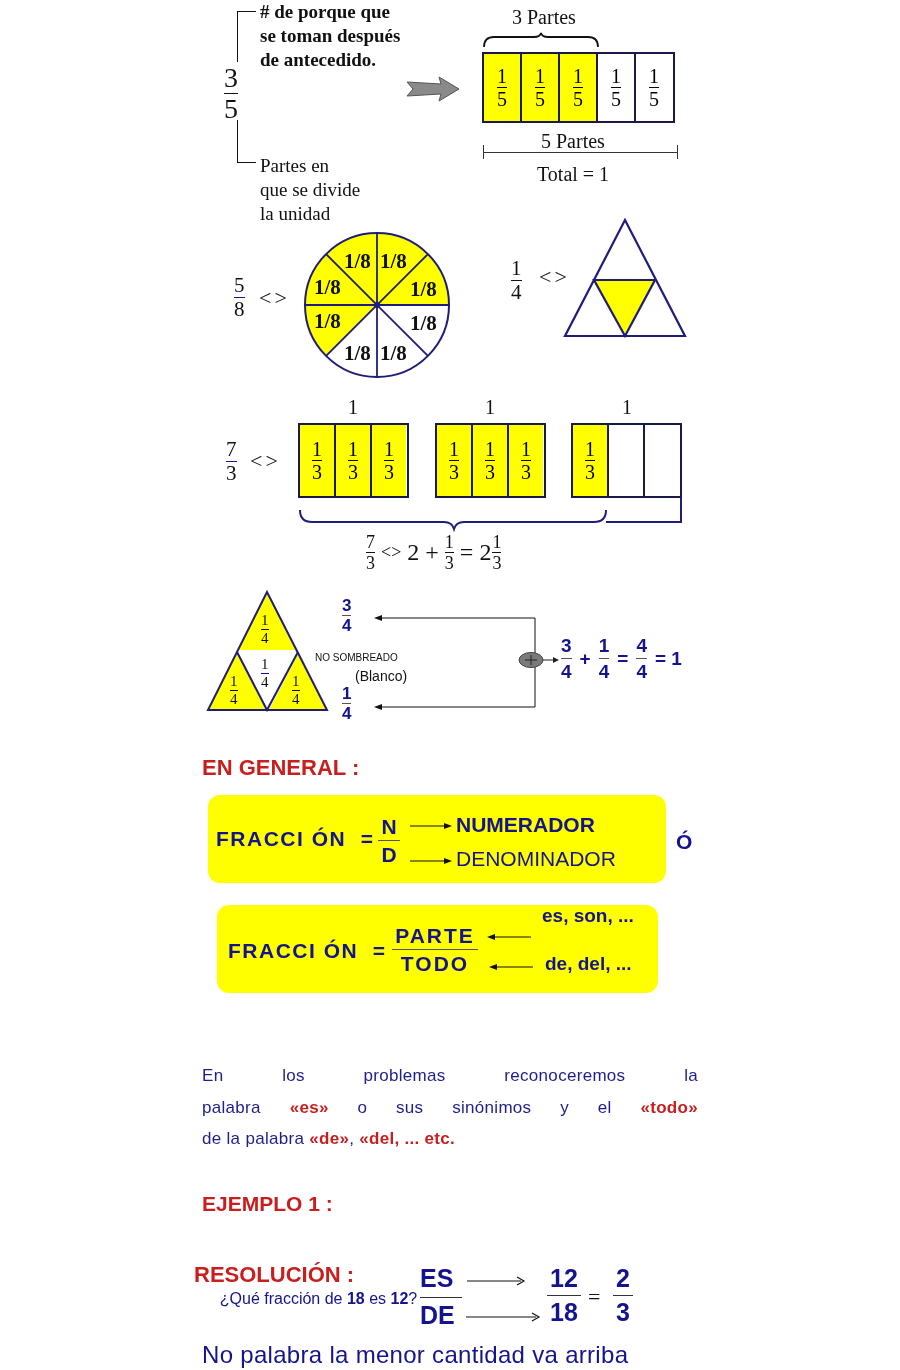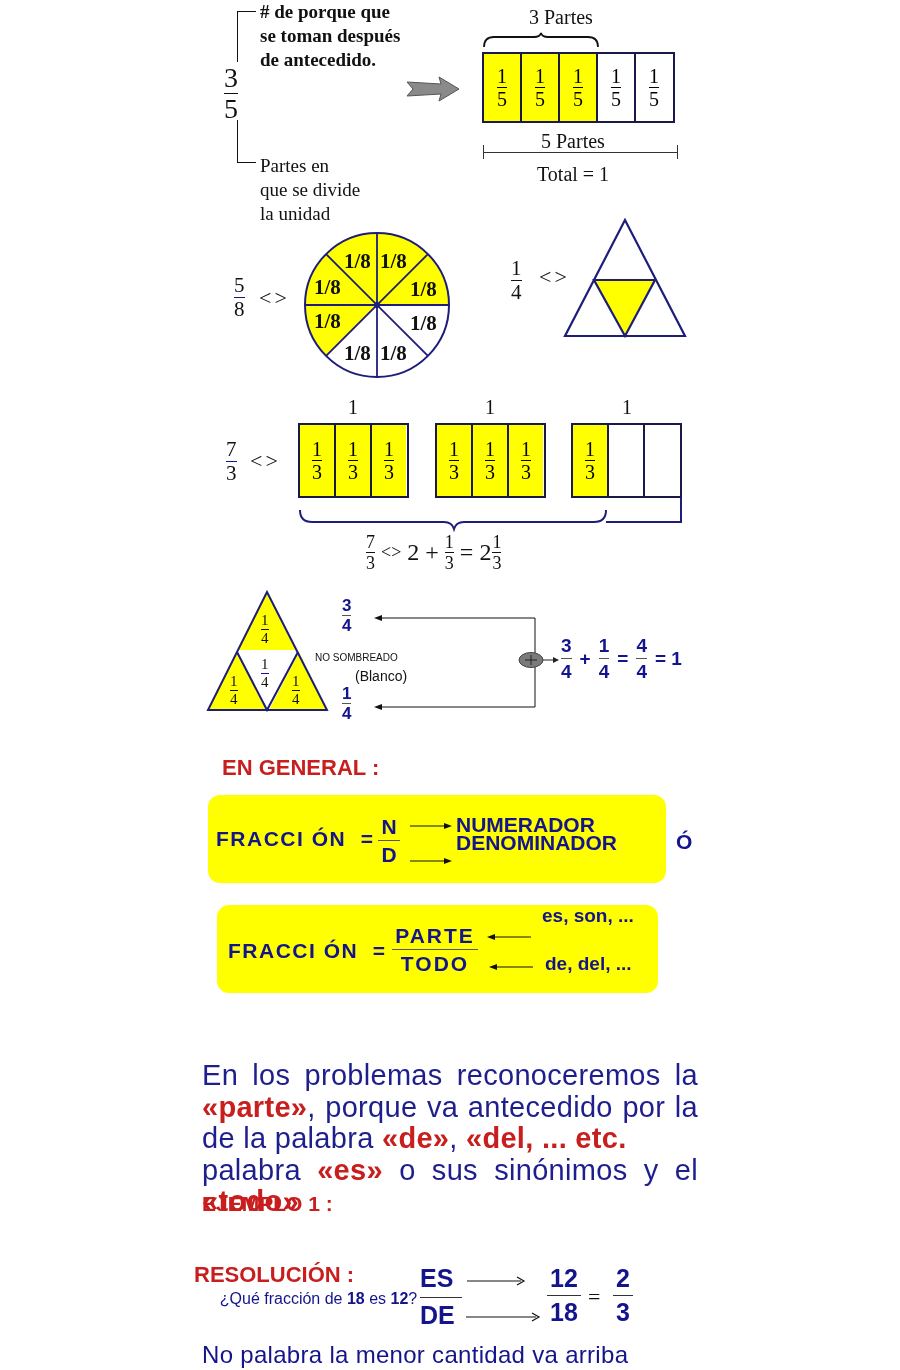--- a/index.html
+++ b/index.html
@@ -9,21 +9,21 @@
   .sans { font-family:"Liberation Sans", "DejaVu Sans", sans-serif; }
   .frac { display:inline-flex; flex-direction:column; align-items:center; line-height:1; }
   .frac .bar { border-top:1.5px solid currentColor; width:100%; margin:1px 0; }
   .navy { color:#14148c; }
   .red { color:#c81e1e; }
   .blk { color:#111; }
   .cell { position:absolute; top:0; height:100%; display:flex; align-items:center; justify-content:center; box-sizing:border-box; }
   .yellow { background:#ffff00; }
   .box { position:absolute; border:2.5px solid #1a1a4a; box-sizing:border-box; }
   .ybox { position:absolute; background:#ffff00; border-radius:12px; }
-  .para { position:absolute; left:202px; width:496px; font-size:29px; line-height:31.5px; color:#1e1e8c; text-align:justify; letter-spacing:0.3px; }
+  .para { position:absolute; left:202px; width:496px; font-size:17px; line-height:31.5px; color:#1e1e8c; text-align:justify; letter-spacing:0.3px; }
   .para b { color:#c81e1e; }
 </style>
 </head>
 <body>
 
 <div>
 
   <div class="abs" style="left:237px;top:11px;width:18px;height:50px;border-left:1.5px solid #111;border-top:1.5px solid #111;"></div>
   <div class="abs" style="left:237px;top:120px;width:18px;height:42px;border-left:1.5px solid #111;border-bottom:1.5px solid #111;"></div>
   <div class="abs serif blk" style="left:224px;top:62px;font-size:28px;">
@@ -39,21 +39,21 @@
     <div>de antecedido.</div>
   </div>
   <div class="abs serif blk" style="left:260px;top:154px;font-size:19px;font-weight:normal;line-height:24px;">
     <div>Partes en</div>
     <div>que se divide</div>
     <div>la unidad</div>
   </div>
   <svg class="abs" style="left:405px;top:76px;" width="55" height="26" viewBox="0 0 55 26">
     <polygon points="2,6 36,8 34,1 54,13 34,25 36,18 2,20 8,13" fill="#8a8a8a" stroke="#555" stroke-width="1"></polygon>
   </svg>
-  <div class="abs serif blk" style="left:529px;top:6px;font-size:20px;">3 Partes</div>
+  <div class="abs serif blk" style="left:512px;top:6px;font-size:20px;">3 Partes</div>
   <svg class="abs" style="left:482px;top:32px;" width="118" height="16" viewBox="0 0 118 16">
     <path d="M2,15 Q2,5 12,5 L52,5 Q58,5 59,1 Q60,5 66,5 L106,5 Q116,5 116,15" fill="none" stroke="#111" stroke-width="1.8"></path>
   </svg>
   <div class="box" style="left:482px;top:52px;width:193px;height:71px;">
     <div class="cell yellow serif" style="left:0;width:38px;border-right:2px solid #1a1a4a;font-size:20px;">
         <span class="frac">
           <span>1</span>
           <span class="bar"></span>
           <span>5</span>
         </span>
@@ -314,39 +314,39 @@
     <span class="frac">
         <span>4</span>
         <span class="bar" style="border-color:#555;border-top-width:1px;margin:3px 0;"></span>
         <span>4</span>
       </span>
     <span>= 1</span>
   </div>
 </div>
 
 <div>
-  <div class="abs sans red" style="left:202px;top:755px;font-size:22px;font-weight:bold;margin-left:20px;">EN GENERAL :</div>
+  <div class="abs sans red" style="left:202px;top:755px;font-size:22px;font-weight:bold;">EN GENERAL :</div>
 
   <div class="ybox" style="left:208px;top:795px;width:458px;height:88px;">
     <div class="abs sans navy" style="left:8px;top:32px;font-size:21px;font-weight:bold;letter-spacing:1.5px;white-space:pre;">FRACCI ÓN  =</div>
     <div class="abs sans navy" style="left:170px;top:20px;font-size:21px;font-weight:bold;"><span class="frac">
           <span>N</span>
           <span class="bar" style="border-color:#555;border-top-width:1px;margin:3px 0;width:22px;"></span>
           <span>D</span>
         </span></div>
     <svg class="abs" style="left:202px;top:27px;" width="42" height="8">
         <line x1="0" y1="4" x2="36" y2="4" stroke="#111" stroke-width="1.2"></line>
         <polygon points="42,4 34,1 34,7" fill="#111"></polygon>
       </svg>
     <svg class="abs" style="left:202px;top:62px;" width="42" height="8">
         <line x1="0" y1="4" x2="36" y2="4" stroke="#111" stroke-width="1.2"></line>
         <polygon points="42,4 34,1 34,7" fill="#111"></polygon>
       </svg>
     <div class="abs sans navy" style="left:248px;top:18px;font-size:21px;font-weight:bold;">NUMERADOR</div>
-    <div class="abs sans navy" style="left:248px;top:36px;font-size:21px;font-weight:bold;">DENOMINADOR</div>
+    <div class="abs sans navy" style="left:248px;top:52px;font-size:21px;font-weight:normal;">DENOMINADOR</div>
   </div>
   <div class="abs sans navy" style="left:676px;top:830px;font-size:21px;font-weight:bold;">Ó</div>
 
   <div class="ybox" style="left:217px;top:905px;width:441px;height:88px;">
     <div class="abs sans navy" style="left:11px;top:34px;font-size:21px;font-weight:bold;letter-spacing:1.5px;white-space:pre;">FRACCI ÓN  =</div>
     <div class="abs sans navy" style="left:175px;top:19px;font-size:21px;font-weight:bold;letter-spacing:2px;"><span class="frac">
           <span>PARTE</span>
           <span class="bar" style="border-color:#555;border-top-width:1px;margin:3px 0;width:86px;"></span>
           <span>TODO</span>
         </span></div>
@@ -358,23 +358,22 @@
         <line x1="6" y1="4" x2="44" y2="4" stroke="#111" stroke-width="1.2"></line>
         <polygon points="0,4 8,1 8,7" fill="#111"></polygon>
       </svg>
     <div class="abs sans navy" style="left:325px;top:0;font-size:19px;font-weight:bold;">es, son, ...</div>
     <div class="abs sans navy" style="left:328px;top:48px;font-size:19px;font-weight:bold;">de, del, ...</div>
   </div>
 </div>
 
 <div class="para" style="top:1060px;">
   <div style="text-align-last:justify;"><span>En los problemas reconoceremos la</span></div>
-  <div style="text-align-last:justify;"><b>«parte»</b><span>, porque va antecedido por la</span></div>
+  <div style="text-align-last:justify;"><span>palabra </span><b>«es»</b><span> o sus sinónimos y el </span><b>«todo»</b></div>
   <div><span>de la palabra </span><b>«de»</b><span>, </span><b>«del, ... etc.</b></div>
-  <div style="text-align-last:justify;"><span>palabra </span><b>«es»</b><span> o sus sinónimos y el </span><b>«todo»</b></div>
 </div>
 
 <div>
   <div class="abs sans red" style="left:202px;top:1192px;font-size:21px;font-weight:bold;">EJEMPLO 1 :</div>
   <div class="abs sans navy" style="left:202px;top:1272px;font-size:16px;white-space:pre;">
     <span>¿Qué fracción de </span><b>18</b><span> es </span><b>12</b><span>?</span>
   </div>
   <div class="abs sans red" style="left:194px;top:1262px;font-size:22px;font-weight:bold;">RESOLUCIÓN :</div>
   <div class="abs sans navy" style="left:420px;top:1264px;font-size:25px;font-weight:bold;">ES</div>
   <div class="abs" style="left:420px;top:1297px;width:42px;border-top:1.2px solid #333;"></div>

